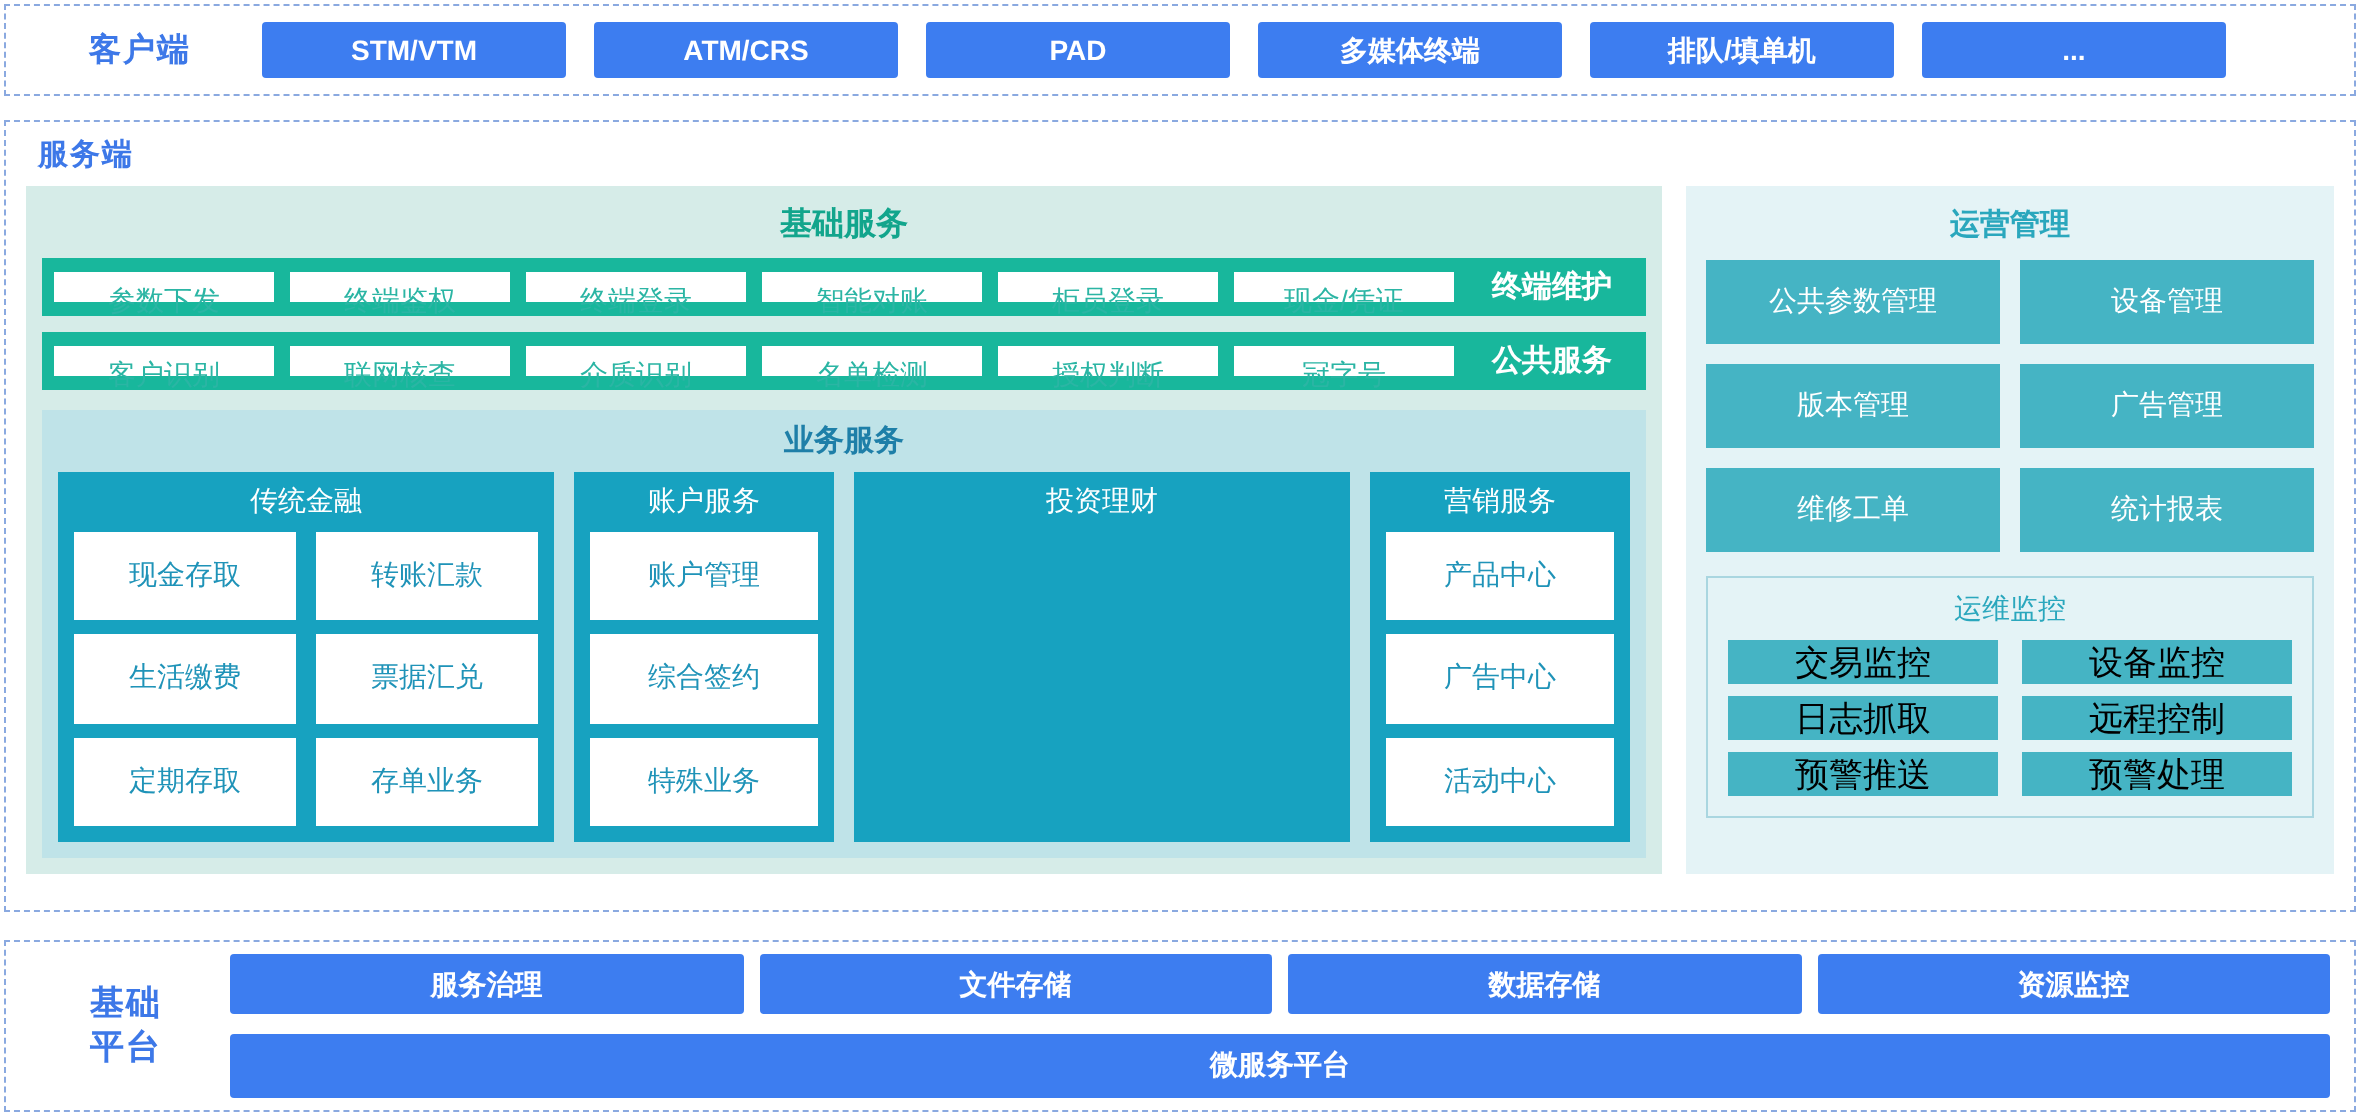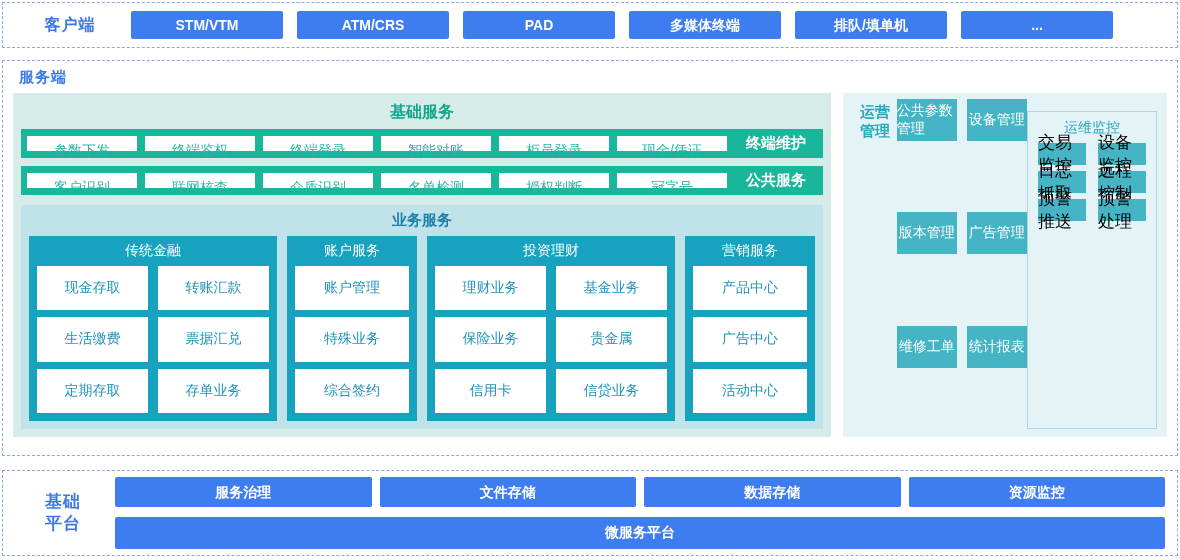--- a/index.html
+++ b/index.html
@@ -182,21 +182,21 @@
     min-height: 26px;
   }
 
   
   .ops-right {
     flex: 1 1 auto;
     background: #e4f3f6;
     box-sizing: border-box;
     padding: 6px 10px 8px 10px;
     display: flex;
-    flex-direction: row;
+    flex-direction: column;
   }
   .ops-title {
     text-align: center;
     color: #2aa7bd;
     font-weight: bold;
     font-size: 15px;
     padding: 4px 0 8px 0;
   }
   .ops-grid {
     display: grid;
@@ -327,35 +327,27 @@
                 <div class="biz-chip">票据汇兑</div>
                 <div class="biz-chip">定期存取</div>
                 <div class="biz-chip">存单业务</div>
               </div>
             </div>
 
             <div class="biz-col w1">
               <div class="biz-col-title">账户服务</div>
               <div class="biz-grid cols1">
                 <div class="biz-chip">账户管理</div>
+                <div class="biz-chip">综合签约</div>
                 <div class="biz-chip">特殊业务</div>
-                <div class="biz-chip">综合签约</div>
               </div>
             </div>
 
             <div class="biz-col w2">
               <div class="biz-col-title">投资理财</div>
-              <div class="biz-grid cols2">
-                <div class="biz-chip">理财业务</div>
-                <div class="biz-chip">基金业务</div>
-                <div class="biz-chip">保险业务</div>
-                <div class="biz-chip">贵金属</div>
-                <div class="biz-chip">信用卡</div>
-                <div class="biz-chip">信贷业务</div>
-              </div>
             </div>
 
             <div class="biz-col w1">
               <div class="biz-col-title">营销服务</div>
               <div class="biz-grid cols1">
                 <div class="biz-chip">产品中心</div>
                 <div class="biz-chip">广告中心</div>
                 <div class="biz-chip">活动中心</div>
               </div>
             </div>

